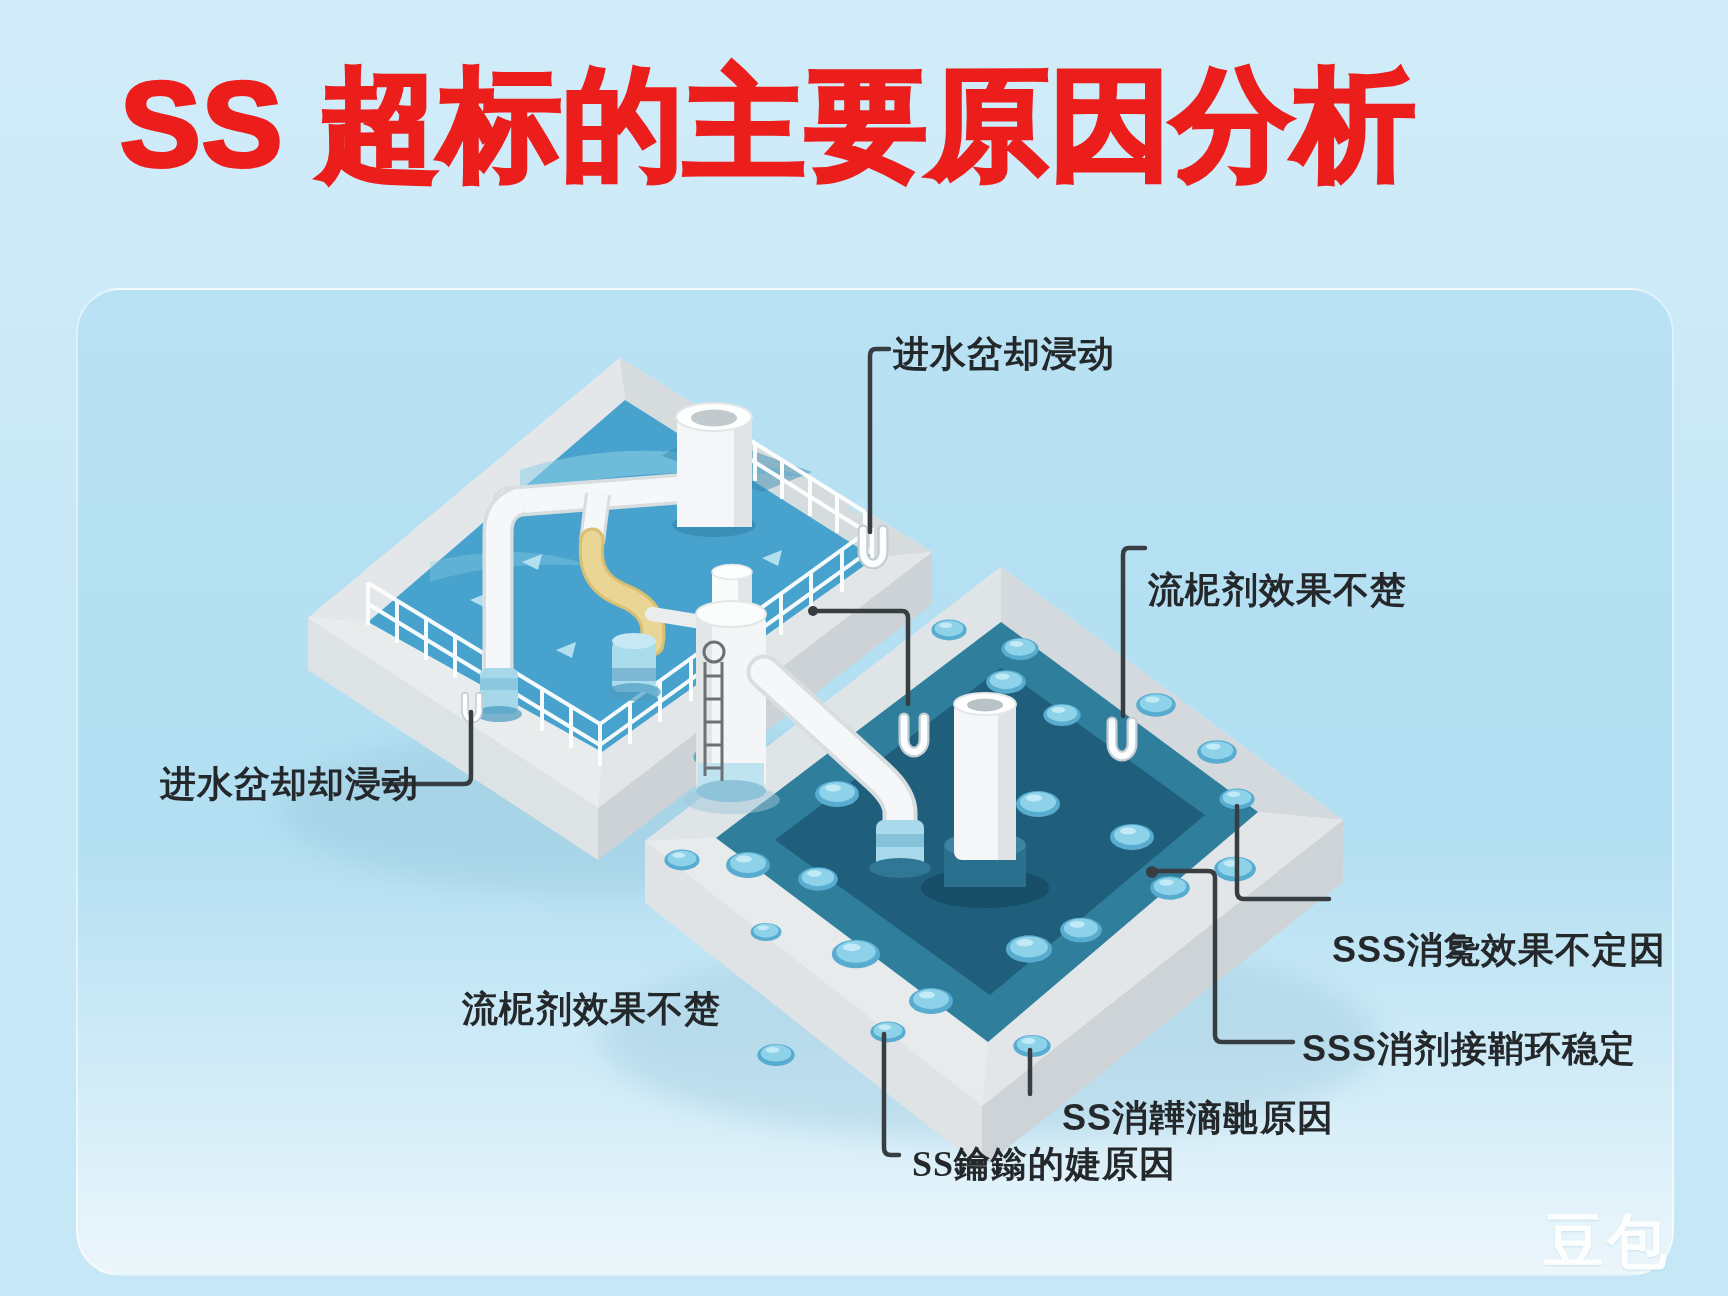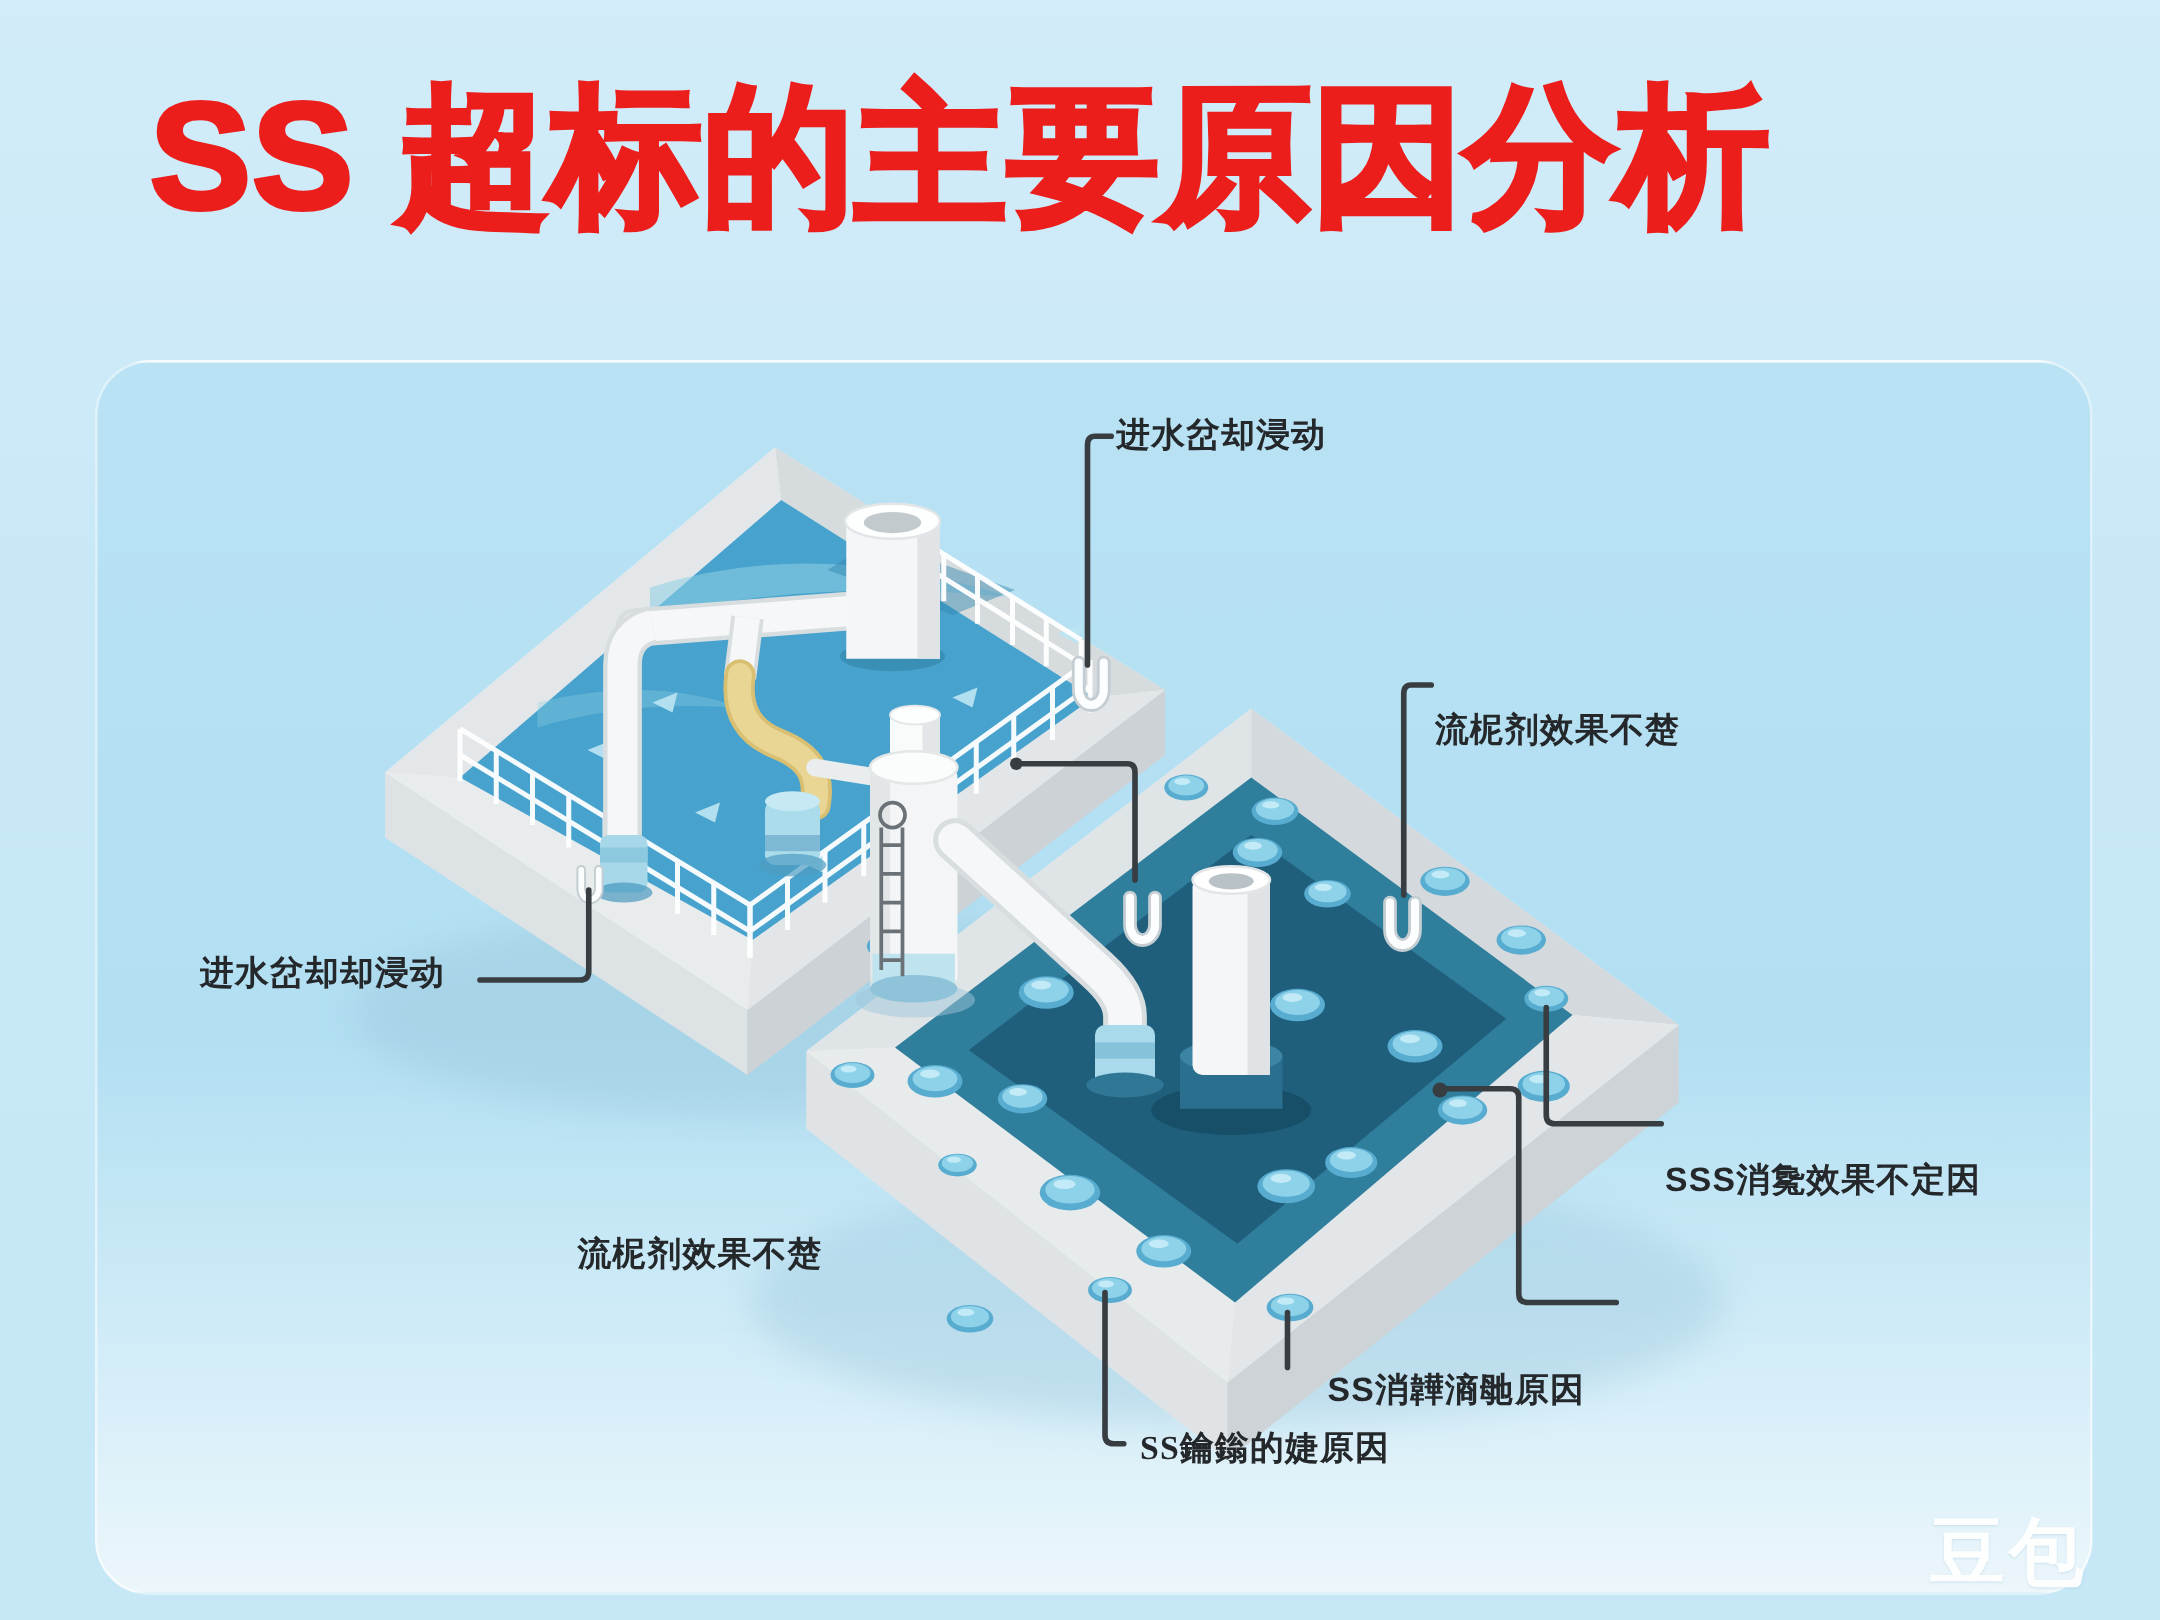--- a/index.html
+++ b/index.html
@@ -19,21 +19,21 @@
   }
   .card{
     position:absolute;left:76px;top:288px;width:1594px;height:984px;
     border-radius:44px;
     background:linear-gradient(180deg,#b9e2f4 0%,#b2dff2 55%,#d4edf8 82%,#ecf6fb 100%);
     border:2px solid rgba(255,255,255,.55);
   }
   .diagram-svg{position:absolute;left:0;top:0;pointer-events:none;}
   .lbl{
     position:absolute;
-    font-size:27px;font-weight:600;color:#24282b;
+    font-size:36px;font-weight:600;color:#24282b;
     white-space:nowrap;letter-spacing:1px;text-align:center;
   }
   .watermark{
     position:absolute;left:1544px;top:1202px;
     font-size:60px;font-weight:800;letter-spacing:3px;
     color:#ffffff;opacity:.95;
     text-shadow:0 1px 2px rgba(140,180,200,.35);
   }
 </style>
 </head>
@@ -219,18 +219,19 @@
     </g>
     <circle cx="813" cy="611" r="5" fill="#383d42"></circle>
     <circle cx="1152" cy="872" r="6" fill="#383d42"></circle>
   </svg>
 
   <div class="lbl" style="left:893px;top:330px;">进水岔却浸动</div>
   <div class="lbl" style="left:1148px;top:526px;margin-top:40px;">流柅剂效果不楚</div>
   <div class="lbl" style="left:160px;top:760px;">进水岔却却浸动</div>
   <div class="lbl" style="left:1332px;top:926px;">SSS消毚效果不定因</div>
   <div class="lbl" style="left:462px;top:985px;">流柅剂效果不楚</div>
+  <div class="lbl" style="left:1302px;top:1025px;">SSS消剂接鞘环稳定</div>
   <div class="lbl" style="left:1062px;top:1094px;">SS消韡滳毑原因</div>
   <div class="lbl" style="left:912px;top:1140px;font-family:Liberation Serif, serif;">SS鑰鎓的婕原因</div>
 
   <div class="watermark">豆包AI</div>
 
 </div>
 
 </body></html>

